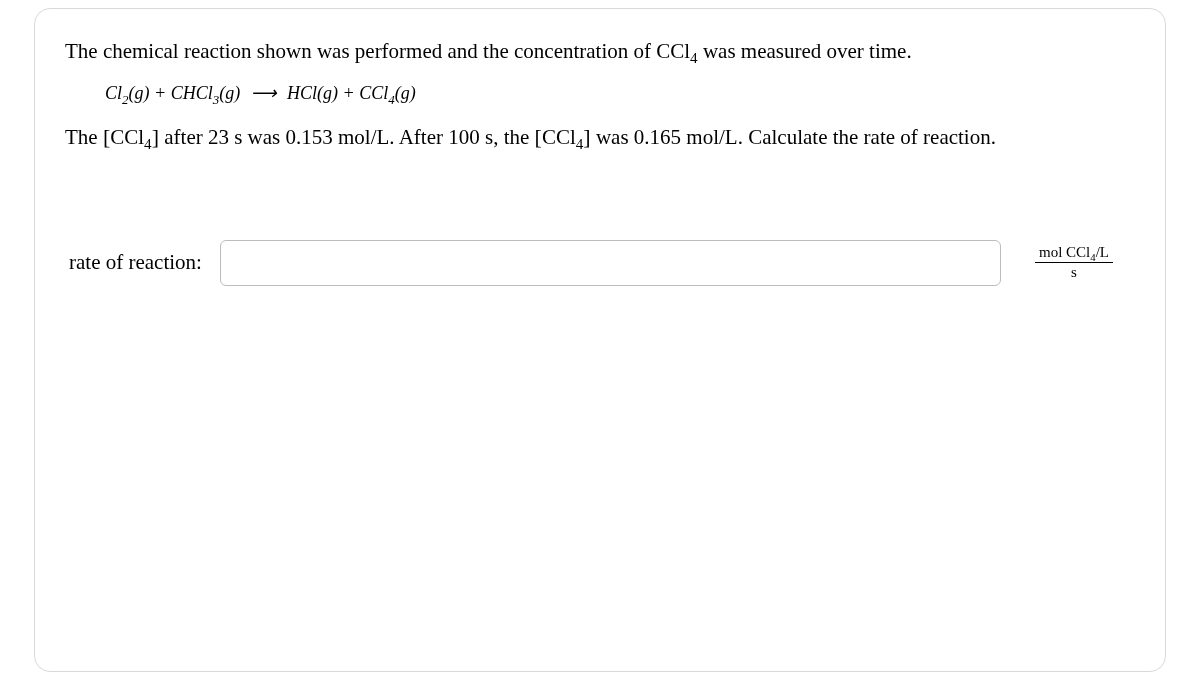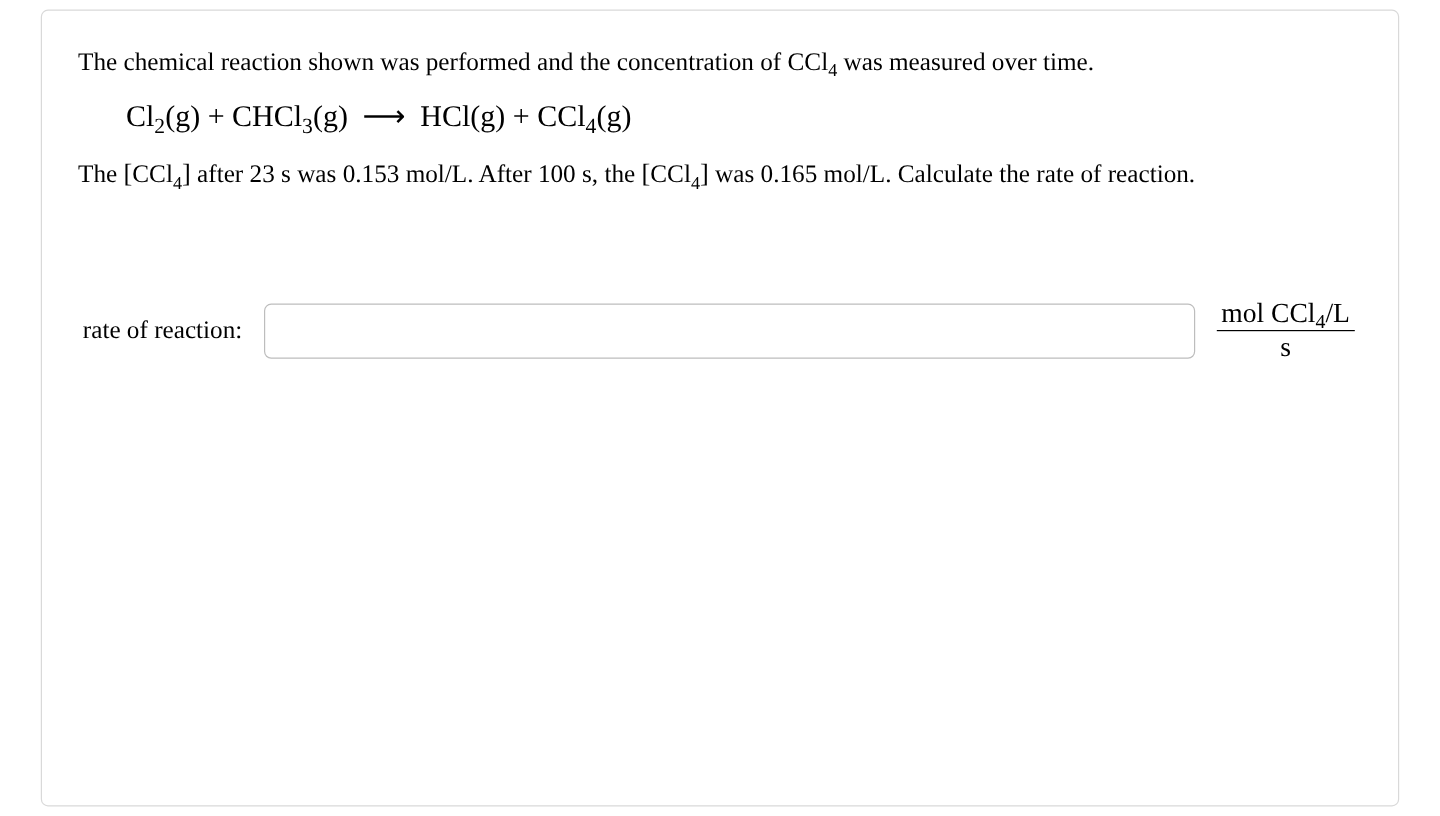--- a/index.html
+++ b/index.html
@@ -12,32 +12,33 @@
     font-family: "Times New Roman", Times, serif;
     color: #000;
   }
   .card {
     position: absolute;
     left: 34px;
     top: 8px;
     width: 1132px;
     height: 664px;
     border: 1px solid #d9d9d9;
-    border-radius: 6px;
+    border-radius: 16px;
     padding: 26px 30px 30px 30px;
     background: #fff;
   }
   .line {
     font-size: 21px;
     line-height: 1.55;
     margin-bottom: 14px;
   }
   .equation {
-    font-size: 25px;
+    font-size: 18px;
     margin: 6px 0 16px 40px;
+    font-style: italic;
   }
   sub { font-size: 0.72em; vertical-align: sub; line-height: 0; }
   .bracketed { font-size: 22px; }
   .answer-row {
     display: flex;
     align-items: center;
     gap: 18px;
     margin-top: 86px;
     padding: 0 6px 0 4px;
   }
@@ -52,21 +53,21 @@
     border-radius: 6px;
     background: #fff;
     font-size: 20px;
     padding: 0 12px;
     font-family: inherit;
   }
   .unit-frac {
     display: inline-flex;
     flex-direction: column;
     align-items: center;
-    font-size: 23px;
+    font-size: 15px;
     line-height: 1.15;
     min-width: 110px;
   }
   .unit-top {
     border-bottom: 1.4px solid #000;
     padding: 0 4px 1px 4px;
     white-space: nowrap;
   }
   .unit-bot {
     padding-top: 1px;

